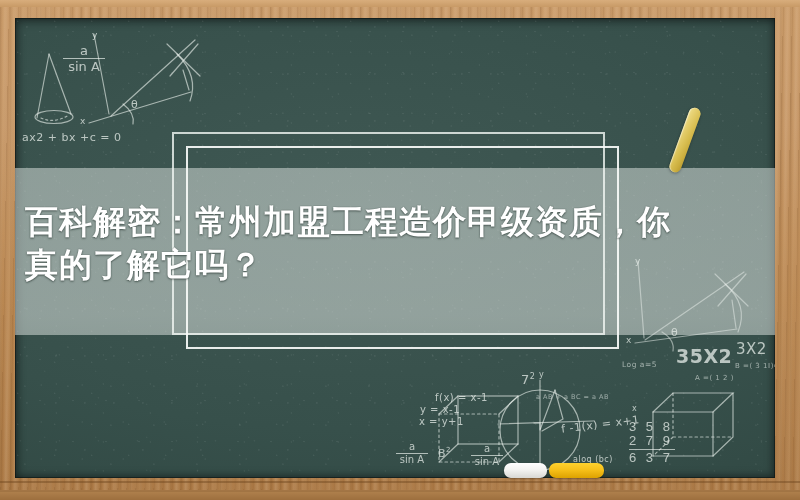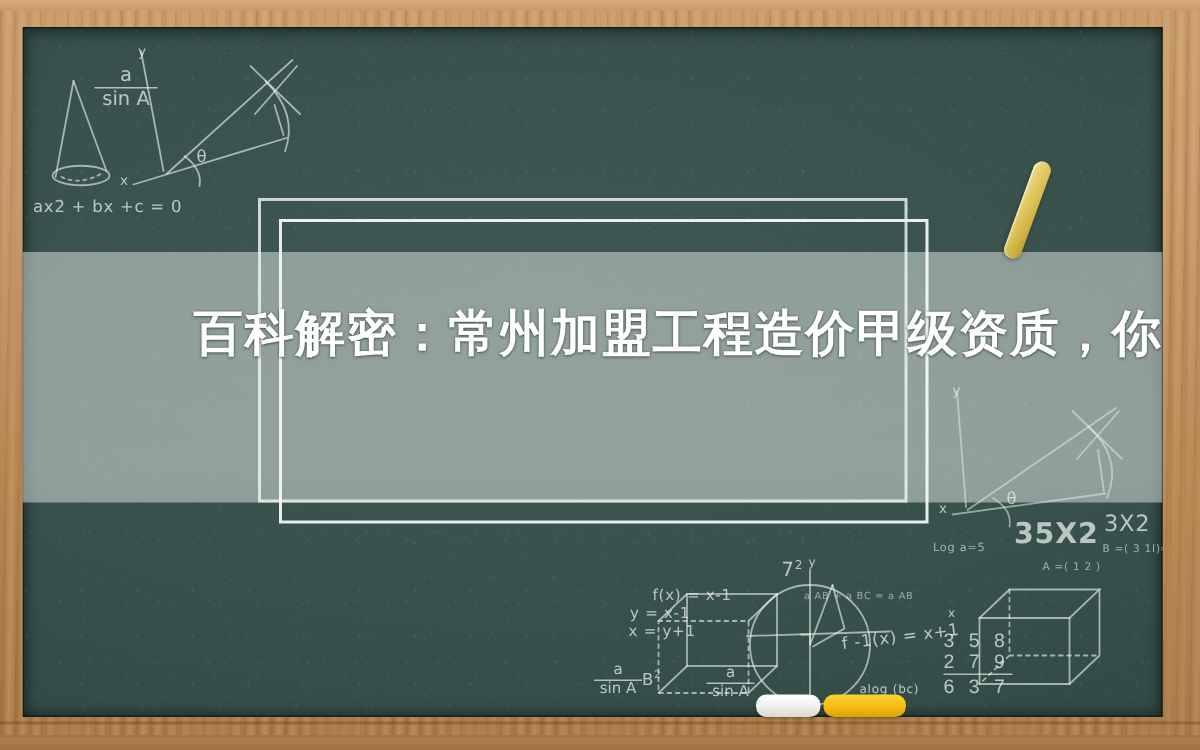--- a/index.html
+++ b/index.html
@@ -113,21 +113,20 @@
   }
   .title-line{
     color:#ffffff;
     font-family:"DejaVu Sans", sans-serif;
     font-weight:bold;
     font-size:33px;
     line-height:43px;
     letter-spacing:1px;
     text-shadow:0 1px 2px rgba(20,35,30,.55), 0 0 1px rgba(20,35,30,.5);
     white-space:nowrap;
-    text-align:right;
   }
 
   
   #chalk-stick-angled{
     position:absolute; left:664px; top:88px;
     width:12px; height:68px;
     border-radius:6px;
     transform:rotate(20deg);
     background:linear-gradient(100deg,#efe08a 0%,#e7d173 22%,#d9bf52 55%,#cbae3e 80%,#b89a2f 100%);
     box-shadow:0 1px 3px rgba(0,0,0,.35), inset 1px 0 1px rgba(255,255,255,.55);
@@ -236,21 +235,21 @@
       <div class="chalk-frac" style="left:381px; top:424px; font-size:10px; width:32px;">
         <span class="num">a</span>
           <span class="bar"></span>
           <span class="den">sin A</span>
       </div>
       <div class="chalk-frac" style="left:456px; top:426px; font-size:10px; width:32px;">
         <span class="num">a</span>
           <span class="bar"></span>
           <span class="den">sin A</span>
       </div>
-      <div class="chalk-text" style="left:413px; top:428px; font-size:11px;"><span>B</span><sup style="font-size:7px">2</sup></div>
+      <div class="chalk-text" style="left:423px; top:428px; font-size:11px;"><span>B</span><sup style="font-size:7px">2</sup></div>
       <div class="chalk-text" style="left:506px; top:354px; font-size:13px;"><span>7</span><sup style="font-size:8px">2</sup></div>
       <div class="chalk-text" style="left:521px; top:375px; font-size:6.5px; opacity:.75;text-align:right;">a AB + a BC = a AB</div>
       <div class="chalk-text" style="left:546px; top:400px; font-size:11px; transform:rotate(-7deg);">f -1(x) = x+1</div>
       <div class="chalk-text" style="left:558px; top:437px; font-size:8px;">alog (bc)</div>
 
       <div class="chalk-text" style="left:607px; top:342px; font-size:7.5px; opacity:.8;">Log a=5</div>
       <div class="chalk-text" style="left:680px; top:344px; font-size:7px; opacity:.8;margin-top:12px;">A =( 1 2 )</div>
       <div class="chalk-text" style="left:720px; top:344px; font-size:7px; opacity:.8;">B =( 3 1 )</div>
       <div class="chalk-text" style="left:753px; top:344px; font-size:7px; opacity:.8;">I =( 1 0 )</div>
       <div class="chalk-text" style="left:617px; top:386px; font-size:8px;">x</div>
@@ -264,20 +263,21 @@
       </div>
     </div>
 
     <div class="light-band"></div>
 
     <div class="deco-frame" id="deco-frame-outer"></div>
     <div class="deco-frame" id="deco-frame-inner"></div>
 
     <div id="title-block">
       <div class="title-line">百科解密：常州加盟工程造价甲级资质，你</div>
+      <div class="title-line">真的了解它吗？</div>
     </div>
 
     <div id="chalk-stick-angled"></div>
 
   </div>
 
   <div class="chalk-tray-item" id="chalk-white"></div>
   <div class="chalk-tray-item" id="chalk-yellow"></div>
 
 </div>

